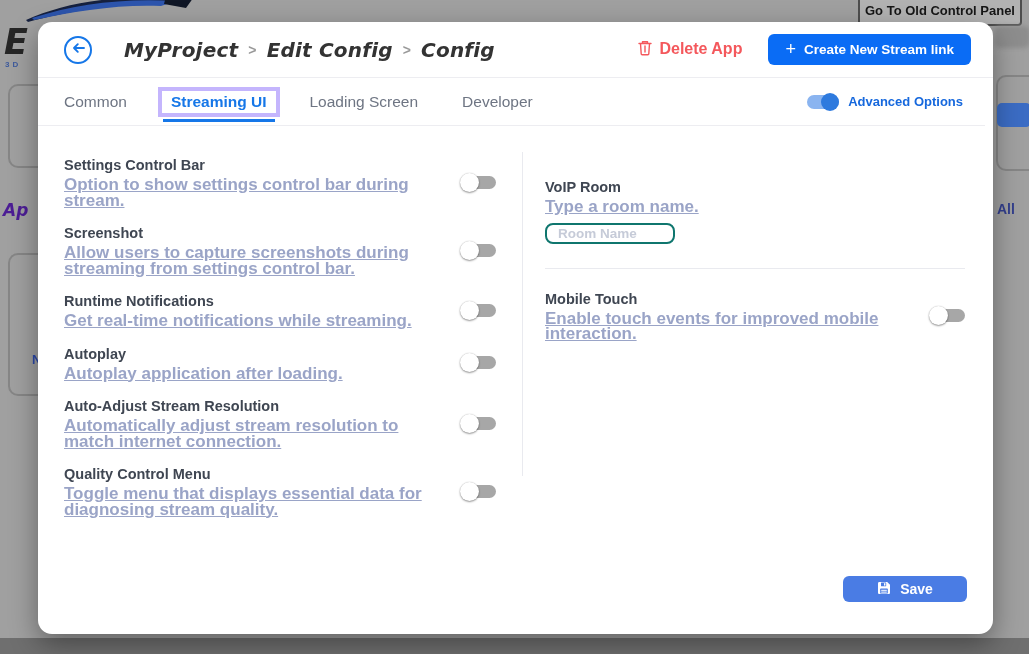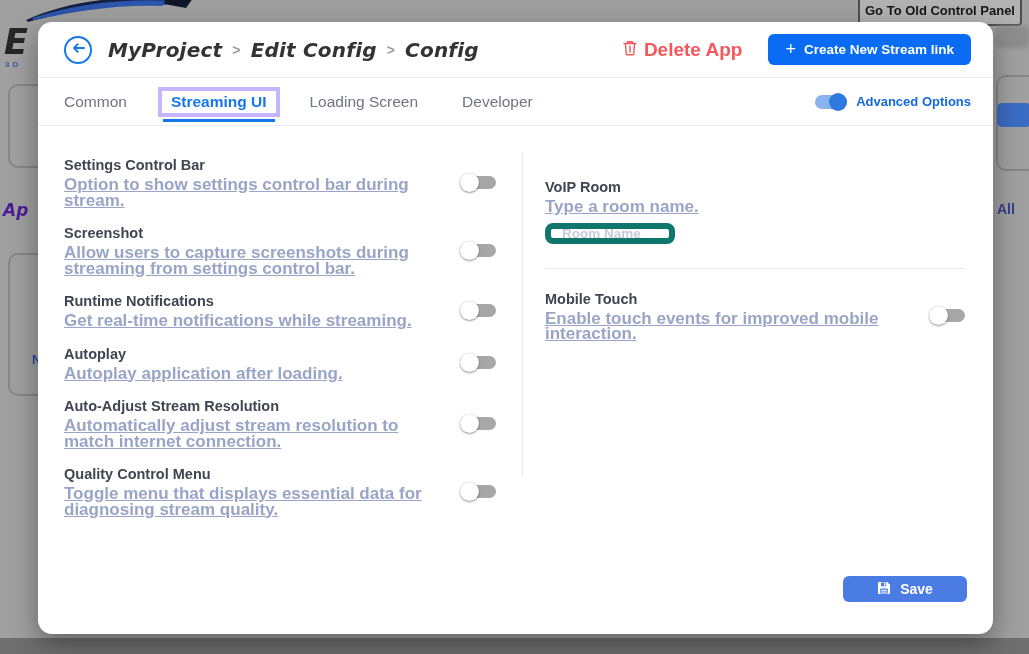--- a/index.html
+++ b/index.html
@@ -29,35 +29,35 @@
   .bottom-strip{left:0;top:638px;width:1029px;height:16px;background:#6f6f6f;}
 
   
   .modal{position:absolute;left:38px;top:22px;width:955px;height:612px;background:#fff;
          border-radius:14px;box-shadow:0 10px 28px rgba(0,0,0,.38);}
 
   .modal-header{position:absolute;left:0;top:0;right:0;height:56px;border-bottom:1px solid #ededf1;
                 display:flex;align-items:center;padding:0 22px 0 26px;box-sizing:border-box;}
   .back-btn{width:28px;height:28px;border-radius:50%;border:2px solid #1677e8;background:#fff;
             display:flex;align-items:center;justify-content:center;padding:0;cursor:pointer;flex:none;}
-  .breadcrumb{margin-left:16px;display:flex;align-items:center;gap:10px;
+  .breadcrumb{margin-left:32px;display:flex;align-items:center;gap:10px;
               font-family:"DejaVu Sans",sans-serif;font-style:italic;font-weight:800;
               font-size:20px;color:#333;letter-spacing:.2px;white-space:nowrap;}
   .crumb-sep{font-family:"Liberation Sans",sans-serif;font-style:normal;font-weight:700;
              font-size:14px;color:#999;}
   .header-actions{margin-left:auto;display:flex;align-items:center;gap:26px;}
   .delete-app{display:flex;align-items:flex-start;gap:7px;background:none;border:none;cursor:pointer;
-              color:#f4585c;font-weight:700;font-size:19px;font-family:inherit;padding:0;}
+              color:#f4585c;font-weight:700;font-size:16px;font-family:inherit;padding:0;}
   .create-stream{height:31px;padding:0 17px;background:#0a6cf5;border:none;border-radius:6px;
                  color:#fff;font-weight:700;font-size:13.5px;font-family:inherit;cursor:pointer;
                  display:flex;align-items:center;gap:8px;}
   .plus-glyph{font-size:18px;font-weight:400;line-height:1;margin-top:-2px;}
 
   
-  .tabs-row{position:absolute;top:56px;left:0;right:0;height:48px;border-bottom:1px solid #ededf1;
+  .tabs-row{position:absolute;top:56px;left:0;right:8px;height:48px;border-bottom:1px solid #ededf1;
             display:flex;align-items:center;padding:0 22px 0 26px;box-sizing:border-box;}
   .tab{font-size:15.5px;color:#6e7583;margin-right:44px;cursor:pointer;white-space:nowrap;}
   .tab-active-wrap{position:relative;border:4px solid #c4b5fd;padding:2px 9px;margin:0 30px 0 -13px;}
   .tab-active-wrap .tab{margin:0;color:#1677e8;font-weight:600;}
   .tab-active-wrap::after{content:"";position:absolute;left:1px;right:1px;bottom:-9px;height:3px;background:#1677e8;}
   .advanced{margin-left:auto;display:flex;align-items:center;gap:9px;}
   .advanced-label{color:#1668dd;font-weight:700;font-size:13px;text-align:right;}
 
   
   .toggle{position:relative;width:36px;height:19px;display:inline-block;flex:none;cursor:pointer;}
@@ -70,21 +70,21 @@
 
   
   .col-left{position:absolute;left:26px;top:134px;width:432px;display:flex;flex-direction:column;gap:16px;}
   .col-right{position:absolute;left:507px;top:134px;width:420px;}
   .v-divider{position:absolute;left:484px;top:130px;width:1px;height:324px;background:#e9eaef;}
   .row{display:flex;align-items:center;}
   .row-text{flex:1;padding-right:16px;}
   .row-title{font-size:14.5px;font-weight:700;color:#3f4652;line-height:18px;}
   .row-desc{font-size:17px;font-weight:600;color:#9aa4c7;line-height:15.5px;margin-top:3px;text-decoration:underline;}
   .voip-group{margin-top:22px;}
-  .voip-input{margin-top:8px;width:130px;height:21px;border:6px solid #0f766e;border-radius:8px;
+  .voip-input{margin-top:8px;width:130px;height:21px;border:2px solid #0f766e;border-radius:8px;
               padding:0 11px;font-size:13.5px;color:#3f4652;box-sizing:border-box;font-family:inherit;display:block;}
   .voip-input::placeholder{color:#c6cbd8;font-weight:600;}
   .h-divider{margin-top:24px;height:1px;background:#e9eaef;}
   .mobile-row{margin-top:21px;}
 
   .save-btn{position:absolute;left:805px;top:554px;width:124px;height:26px;background:#4a7ce4;border:none;
             border-radius:6px;color:#fff;font-weight:700;font-size:14px;font-family:inherit;cursor:pointer;
             display:flex;align-items:center;justify-content:center;gap:9px;}
 </style>
 </head>

